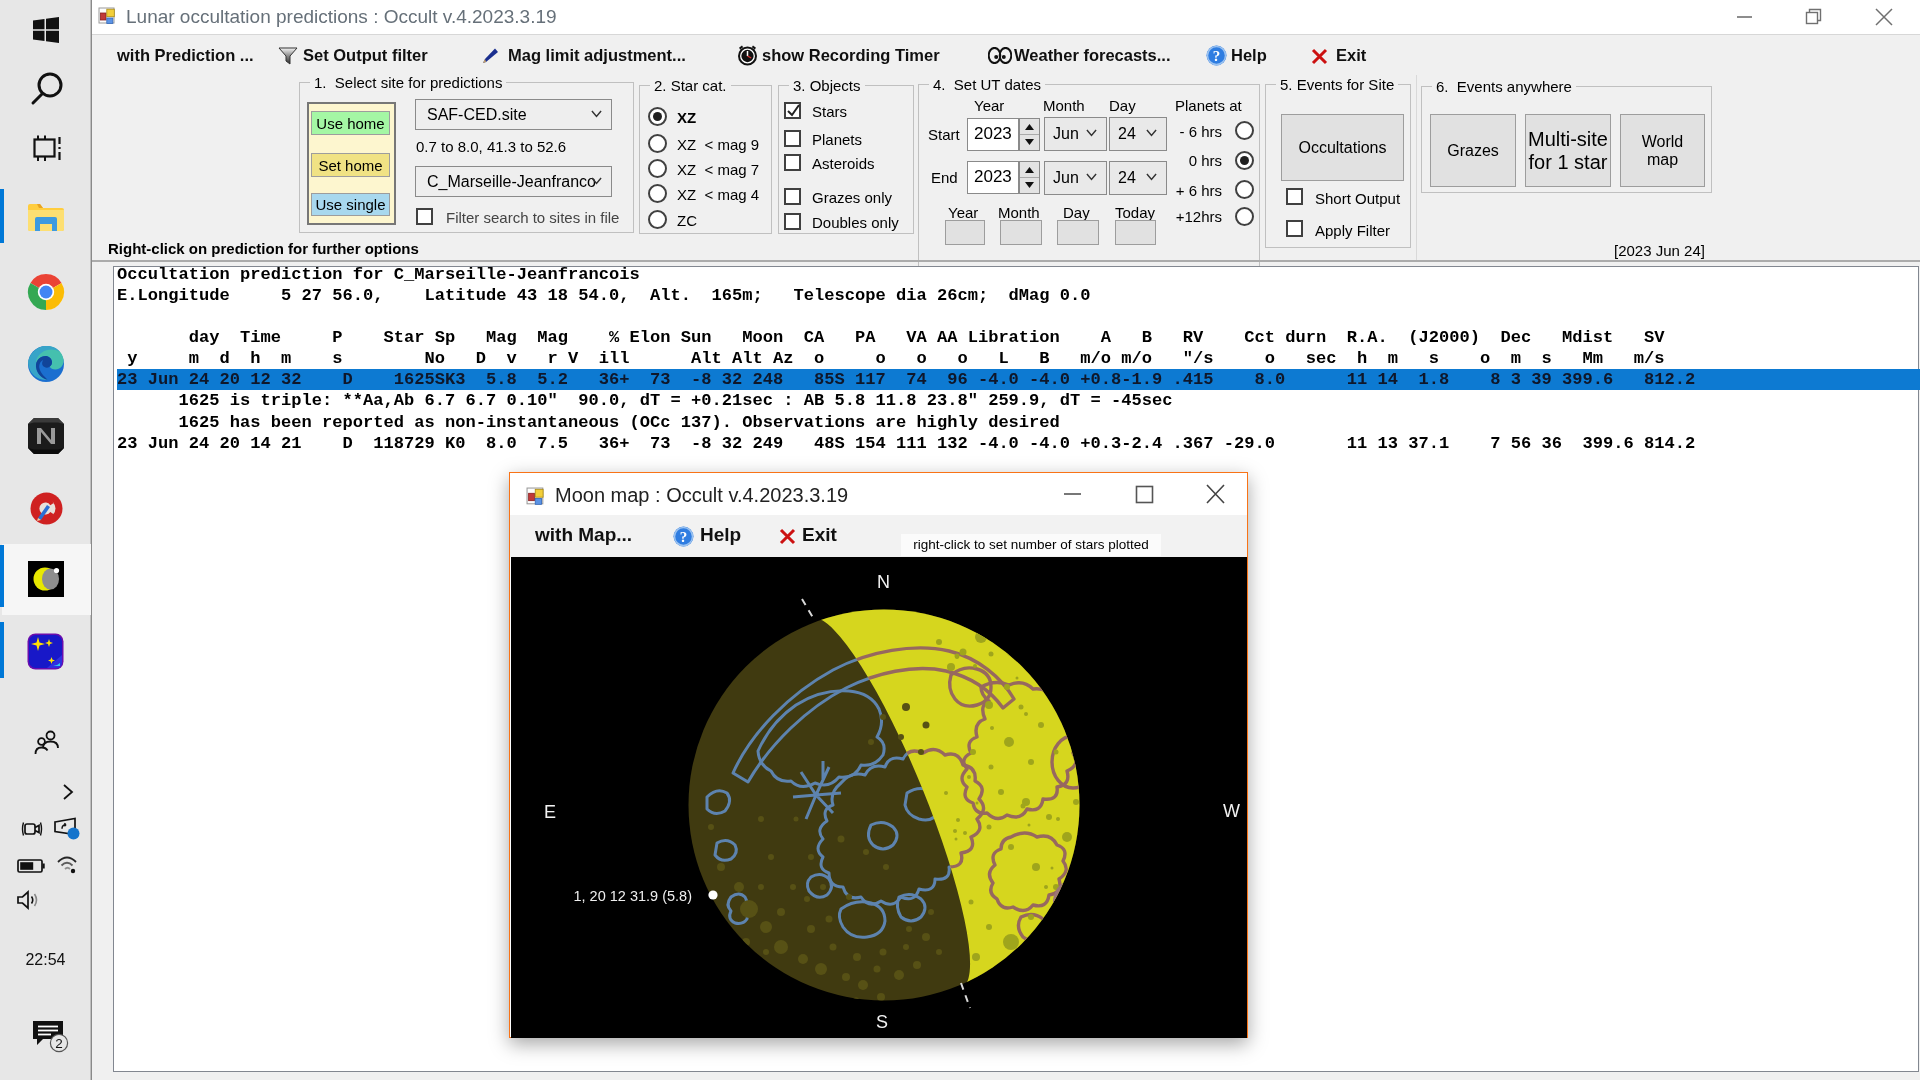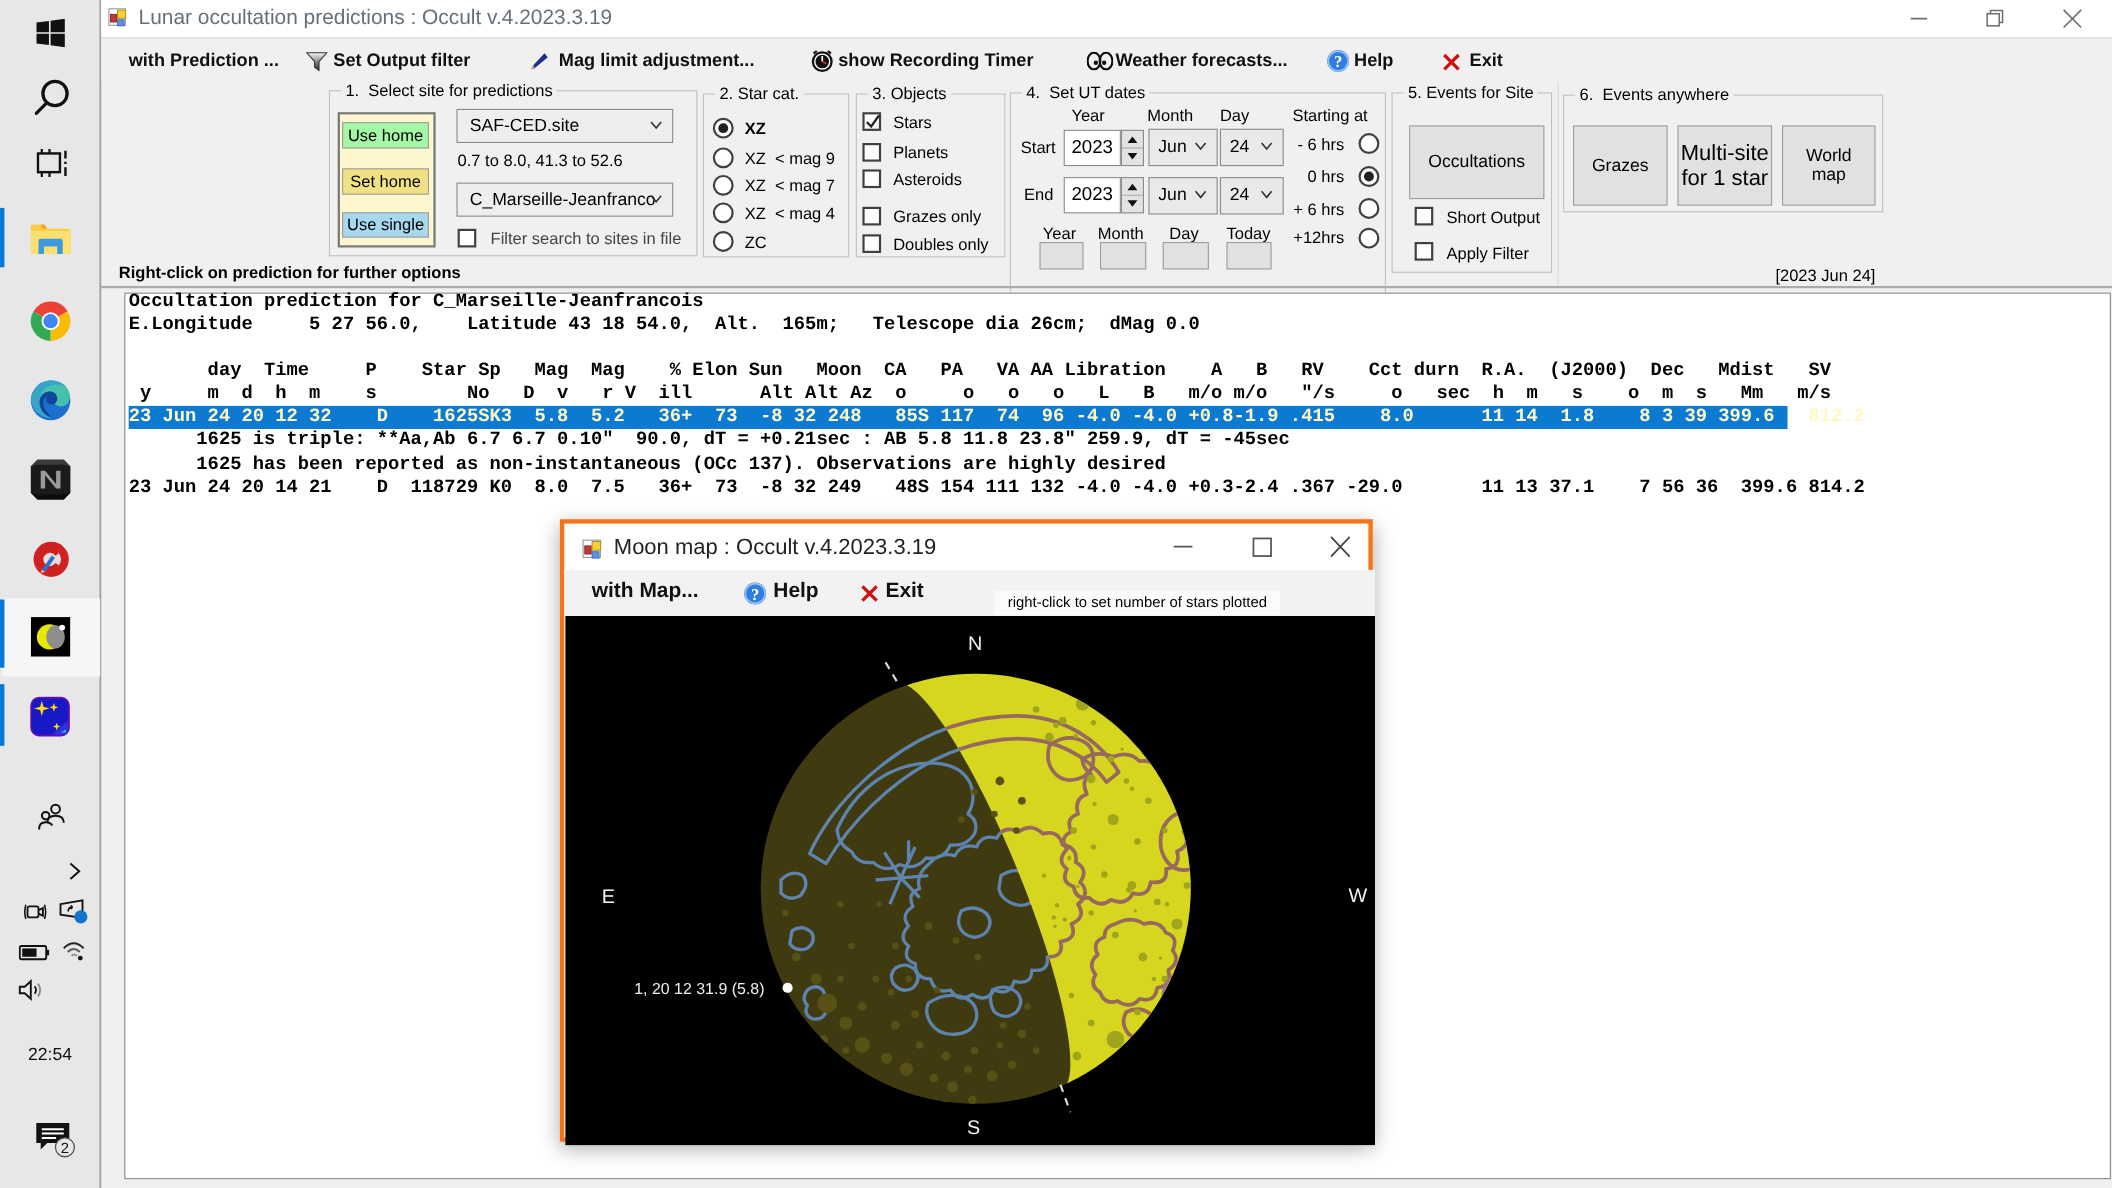--- a/index.html
+++ b/index.html
@@ -21,23 +21,23 @@
 .combo { position:absolute; background:#eeeeee; border:1px solid #8a8a8a; font-size:16px; color:#000; }
 .combo .ct { position:absolute; left:11px; top:50%; transform:translateY(-50%); white-space:nowrap; overflow:hidden; }
 .chev { position:absolute; right:9px; top:50%; width:11px; height:11px; transform:translateY(-62%); }
 .cb { position:absolute; width:17px; height:17px; background:#fff; border:2px solid #404040; }
 .radio { position:absolute; width:19px; height:19px; background:#fff; border:2px solid #404040; border-radius:50%; }
 .radio.sel::after { content:""; position:absolute; left:3px; top:3px; width:9px; height:9px; border-radius:50%; background:#202020; }
 .lab { position:absolute; font-size:15px; color:#000; white-space:nowrap; }
 
 #textarea { position:absolute; left:21px; top:266px; width:1806px; height:806px; background:#ffffff; border:1px solid #828790; }
 #mono { position:absolute; left:0; top:0; width:1920px; font-family:"Liberation Mono", monospace; font-weight:bold; font-size:17.08px; line-height:21.1px; color:#000; white-space:pre; }
-#mono .hl { display:inline-block; width:1508px; background:#0d7ad2; color:#fef9c3; }
-
-#moonwin { position:absolute; left:509px; top:472px; width:739px; height:566px; background:#fff; border:4px solid #f97316; box-shadow:0 6px 18px rgba(0,0,0,0.35); }
+#mono .hl { display:inline-block; width:1804px; background:#0d7ad2; color:#0f172a; }
+
+#moonwin { position:absolute; left:509px; top:472px; width:739px; height:566px; background:#fff; border:1px solid #f97316; box-shadow:0 6px 18px rgba(0,0,0,0.35); }
 #moonmenu { position:absolute; left:0; top:42px; width:737px; height:42px; background:#f2f2f2; }
 #mooncanvas { position:absolute; left:1px; top:84px; width:736px; height:481px; background:#000; }
 .mw { font-size:19px; font-weight:600; color:#111; }
 </style></head>
 <body>
 <div id="screen">
 
 <div id="mainwin">
   <div id="mtitle">
     <svg class="abs" style="left:6px;top:7px" width="20" height="20" viewBox="0 0 20 20">
@@ -160,21 +160,21 @@
         <div class="lab" style="left:33px;top:103px;">Grazes only</div>
     <div class="cb" style="left:5px;top:127px;"></div>
         <div class="lab" style="left:33px;top:128px;">Doubles only</div>
   </div>
 
   <div class="grp" style="left:826px;top:84px;width:342px;height:184px;">
     <div class="lbl">4.&nbsp; Set UT dates</div>
     <div class="lab" style="left:55px;top:12px;">Year</div>
     <div class="lab" style="left:124px;top:12px;">Month</div>
     <div class="lab" style="left:190px;top:12px;">Day</div>
-    <div class="lab" style="left:256px;top:12px;">Starting at</div>
+    <div class="lab" style="left:256px;top:12px;">Planets at</div>
     <div class="lab" style="left:9px;top:41px;">Start</div>
     <div class="abs" style="left:48px;top:33px;width:52px;height:33px;background:#fff;border:1px solid #8a8a8a;font-size:17px;padding:5px 0 0 6px;">2023</div>
     <div class="abs" style="left:100px;top:33px;width:21px;height:33px;background:#e3e3e3;border:1px solid #8a8a8a;">
       <svg width="19" height="31">
             <path d="M5 11 L9.5 5 L14 11 Z" fill="#111"></path>
             <path d="M5 20 L9.5 26 L14 20 Z" fill="#111"></path>
             <line x1="0" y1="15.5" x2="19" y2="15.5" stroke="#aaa"></line>
           </svg></div>
     <div class="combo" style="left:125px;top:32px;width:63px;height:34px;background:#e9e9e9;">
           <div class="ct" style="left:8px">Jun</div>

